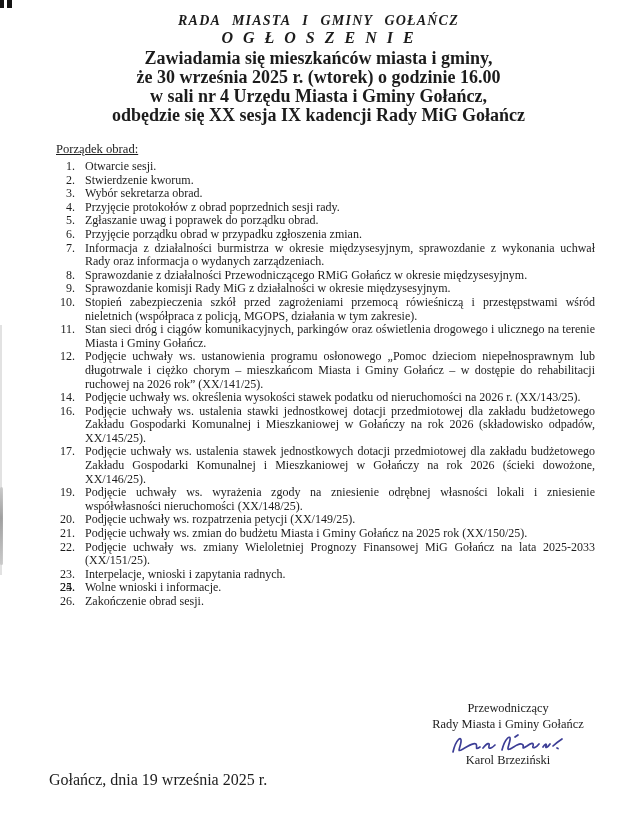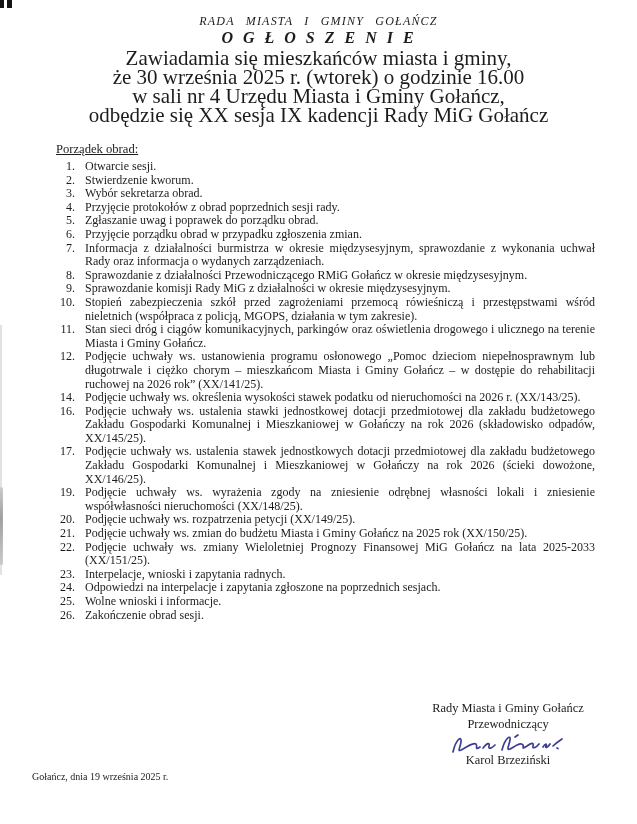--- a/index.html
+++ b/index.html
@@ -24,30 +24,30 @@
   }
   .edge-smudge {
     position: absolute; left: 0; top: 487px; width: 3px; height: 78px;
     background: linear-gradient(#c4c4c4, #8f8f8f 40%, #c4c4c4);
     border-radius: 2px; opacity: .8;
   }
 
   
   .header { text-align: center; padding-top: 13px; }
   .h-line1 {
-    font-style: italic; font-weight: normal;
-    font-size: 12px; line-height: 16px;
+    font-style: italic; font-weight: bold;
+    font-size: 14px; line-height: 16px;
     word-spacing: 7px; letter-spacing: 1.2px;
   }
   .h-line2 {
     font-style: italic; font-weight: bold;
     font-size: 16px; line-height: 17px;
     letter-spacing: 2px; word-spacing: 2px;
   }
-  .h-notice { font-weight: normal; font-size: 21px; line-height: 19px; margin-top: 3px; }
+  .h-notice { font-weight: bold; font-size: 18px; line-height: 19px; margin-top: 3px; }
 
   
   .agenda-heading {
     margin: 17px 0 3px 56px;
     font-size: 12.6px;
     text-decoration: underline;
   }
   .agenda {
     margin: 3px 42px 0 48px;
     padding: 0;
@@ -68,22 +68,22 @@
   
   .signature-block {
     position: absolute; left: 418px; top: 701px; width: 180px;
     text-align: center;
     font-size: 12.4px; line-height: 15.5px;
   }
   .signature-scribble { display: block; margin: -2px auto -7px auto; }
 
   
   .footer-date {
-    position: absolute; left: 32px; top: 771px;
-    font-size: 10px;
+    position: absolute; left: 49px; top: 771px;
+    font-size: 16px;
   }
 </style>
 </head>
 <body>
 
 <div class="corner-artifact"></div>
 <div class="edge-line"></div>
 <div class="edge-smudge"></div>
 
 <div class="header">
@@ -112,28 +112,28 @@
     <li class="agenda-item"><span class="num">11.</span><span>Stan sieci dróg i ciągów komunikacyjnych, parkingów oraz oświetlenia drogowego i ulicznego na terenie Miasta i Gminy Gołańcz.</span></li>
     <li class="agenda-item"><span class="num">12.</span><span>Podjęcie uchwały ws. ustanowienia programu osłonowego „Pomoc dzieciom niepełnosprawnym lub długotrwale i ciężko chorym – mieszkańcom Miasta i Gminy Gołańcz – w dostępie do rehabilitacji ruchowej na 2026 rok” (XX/141/25).</span></li>
     <li class="agenda-item"><span class="num">14.</span><span>Podjęcie uchwały ws. określenia wysokości stawek podatku od nieruchomości na 2026 r. (XX/143/25).</span></li>
     <li class="agenda-item"><span class="num">16.</span><span>Podjęcie uchwały ws. ustalenia stawki jednostkowej dotacji przedmiotowej dla zakładu budżetowego Zakładu Gospodarki Komunalnej i Mieszkaniowej w Gołańczy na rok 2026 (składowisko odpadów, XX/145/25).</span></li>
     <li class="agenda-item"><span class="num">17.</span><span>Podjęcie uchwały ws. ustalenia stawek jednostkowych dotacji przedmiotowej dla zakładu budżetowego Zakładu Gospodarki Komunalnej i Mieszkaniowej w Gołańczy na rok 2026 (ścieki dowożone, XX/146/25).</span></li>
     <li class="agenda-item"><span class="num">19.</span><span>Podjęcie uchwały ws. wyrażenia zgody na zniesienie odrębnej własności lokali i zniesienie współwłasności nieruchomości (XX/148/25).</span></li>
     <li class="agenda-item"><span class="num">20.</span><span>Podjęcie uchwały ws. rozpatrzenia petycji (XX/149/25).</span></li>
     <li class="agenda-item"><span class="num">21.</span><span>Podjęcie uchwały ws. zmian do budżetu Miasta i Gminy Gołańcz na 2025 rok (XX/150/25).</span></li>
     <li class="agenda-item"><span class="num">22.</span><span>Podjęcie uchwały ws. zmiany Wieloletniej Prognozy Finansowej MiG Gołańcz na lata 2025-2033 (XX/151/25).</span></li>
     <li class="agenda-item"><span class="num">23.</span><span>Interpelacje, wnioski i zapytania radnych.</span></li>
-    <li class="agenda-item"><span class="num">24.</span><span>Odpowiedzi na interpelacje i zapytania zgłoszone na poprzednich sesjach.</span></li>
+    <li class="agenda-item"><span class="num">24.</span></li>
     <li class="agenda-item"><span class="num">25.</span><span>Wolne wnioski i informacje.</span></li>
     <li class="agenda-item"><span class="num">26.</span><span>Zakończenie obrad sesji.</span></li>
   </ol>
 
 <div class="signature-block">
+  <div>Przewodniczący</div>
   <div>Rady Miasta i Gminy Gołańcz</div>
-  <div>Przewodniczący</div>
   <svg class="signature-scribble" width="118" height="30" viewBox="0 0 118 30">
     <g fill="none" stroke-width="1.7" stroke-linecap="round" stroke-linejoin="round">
       <path d="M4,22 C7,9 13,5 12,12 C11,19 7,23 14,19 C20,16 24,12 27,14 C29,16 25,21 31,17
                M34,18 C38,13 41,12 40,16 C39,20 43,18 46,15" stroke="#3c3e96"></path>
       <path d="M53,20 C56,8 62,4 61,10 C60,16 56,22 63,18 C68,15 72,12 74,15 C75,17 72,20 78,16
                C82,13 85,12 84,16 C83,19 87,18 90,14 M94,17 C96,14 98,13 97,16 C96,19 99,17 101,14" stroke="#3c3e96"></path>
       <path d="M104,16 C107,13 110,11 113,9" stroke="#3c3e96"></path>
       <path d="M108,18 L109,18.5" stroke="#3c3e96"></path>
       <path d="M66,7 L69,5" stroke="#3c3e96"></path>
     </g>

